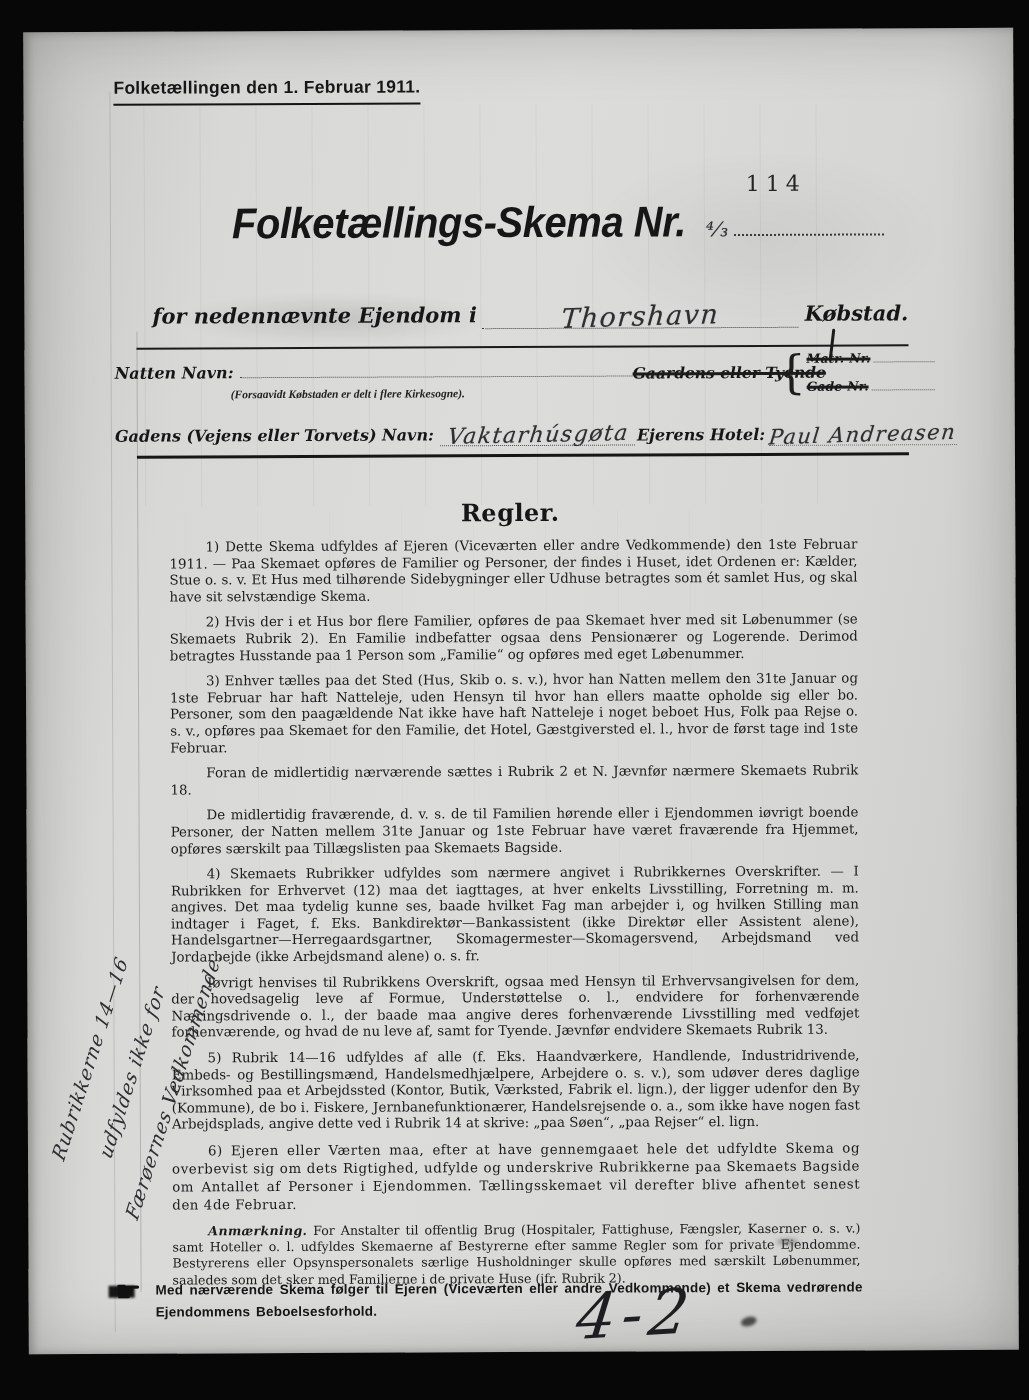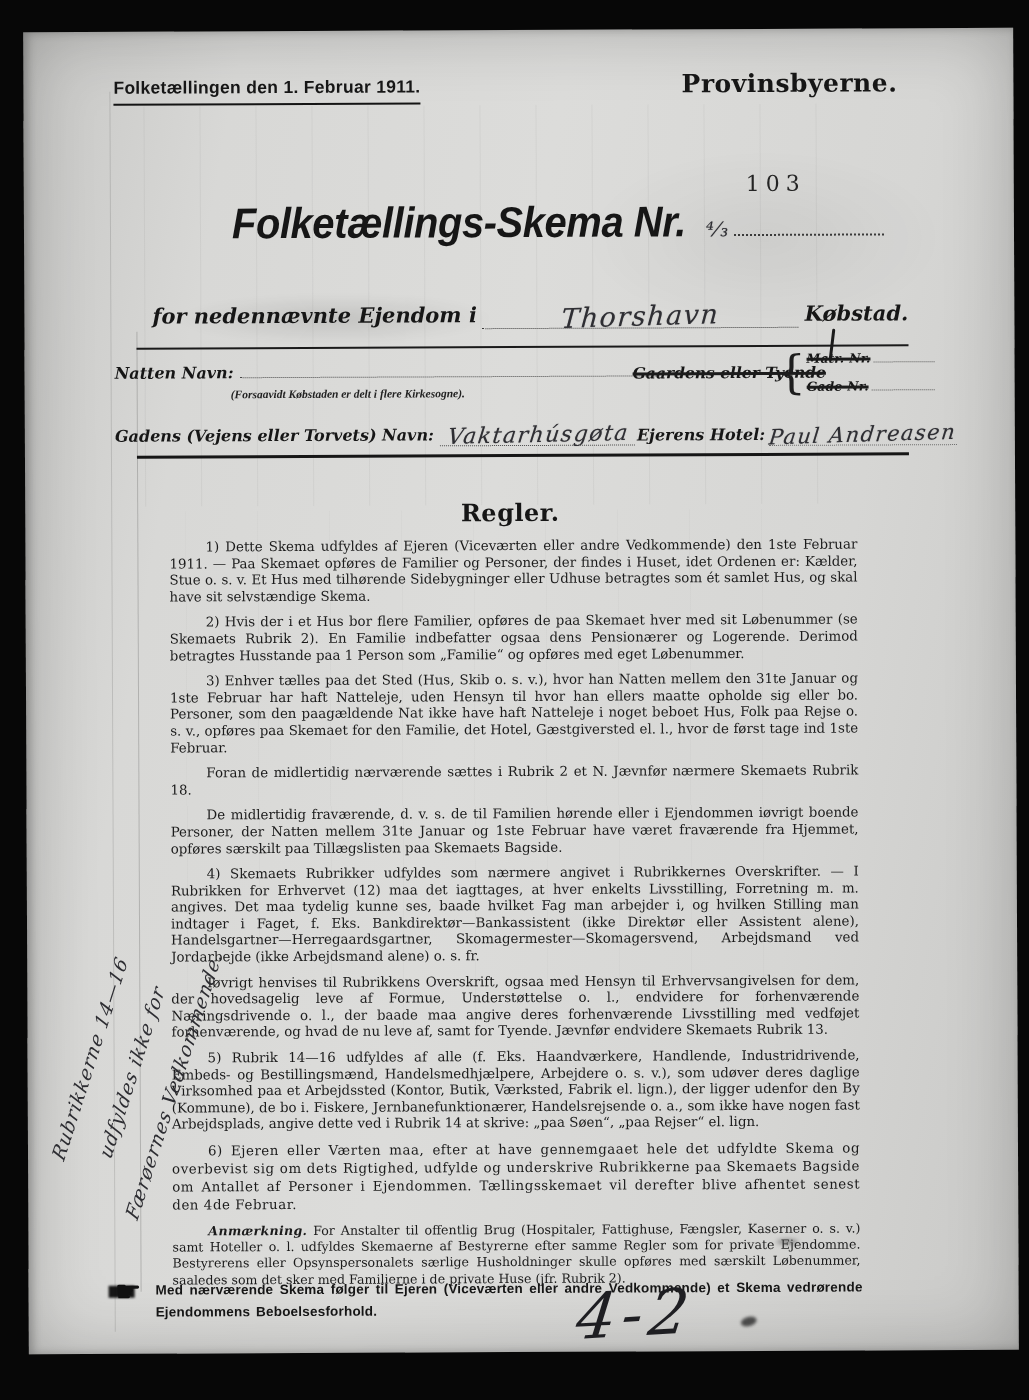--- a/index.html
+++ b/index.html
@@ -153,22 +153,21 @@
 <div class="paper">
 
   <div class="abs ghost-cols"></div>
   <div class="abs ghost-cols2"></div>
   <div class="abs ghost-smear"></div>
   <div class="abs ghost-smear2"></div>
   <div class="abs fold-line"></div>
   <div class="abs fold-line2"></div>
 
   <div class="abs hdr-left">Folketællingen den 1. Februar 1911.</div>
-  <div class="abs hdr-right">Provinsbyerne.</div>
-  <div class="abs stamp">103</div>
+  <div class="abs stamp">114</div>
 
   <div class="abs title-row">
     <span class="form-title">Folketællings-Skema Nr.</span>
     <span class="hand frac">⁴⁄₃</span>
     <span class="title-underline"></span>
   </div>
 
   <div class="abs subtitle-row">
     <span class="sub-lbl">for nedennævnte Ejendom i</span>
     <span class="sub-line"><span class="hand hand-place">Thorshavn</span></span>

